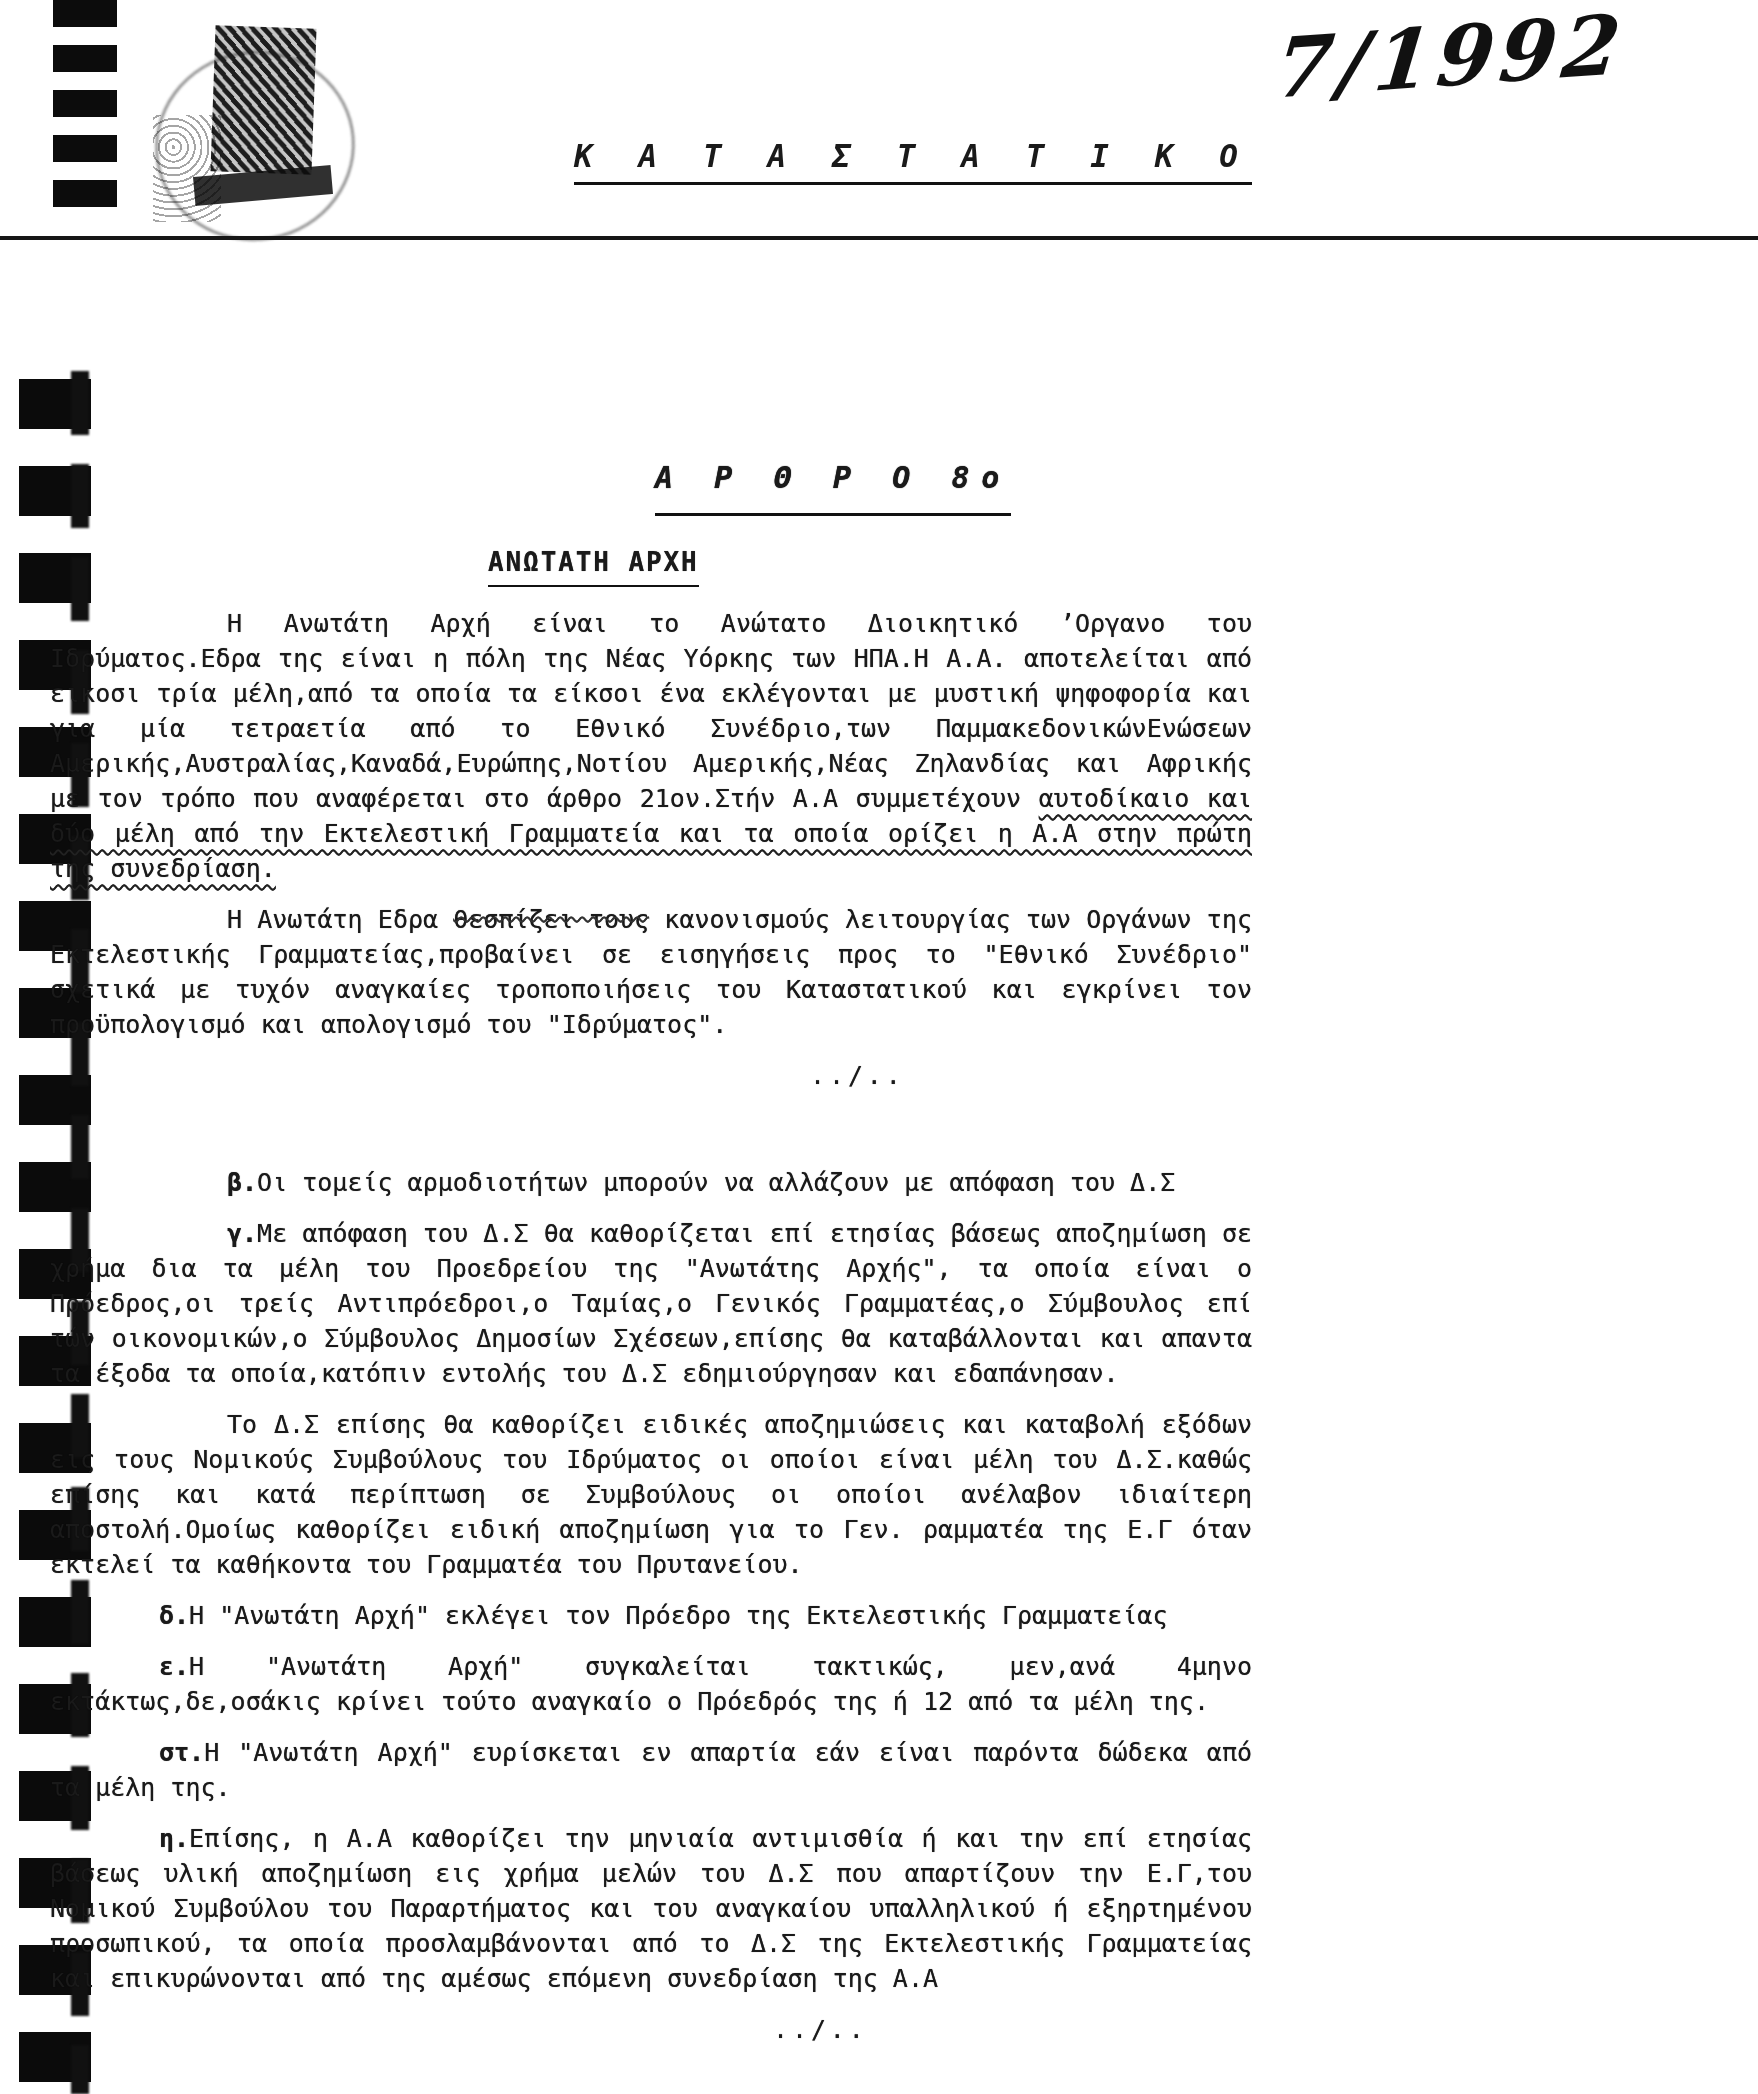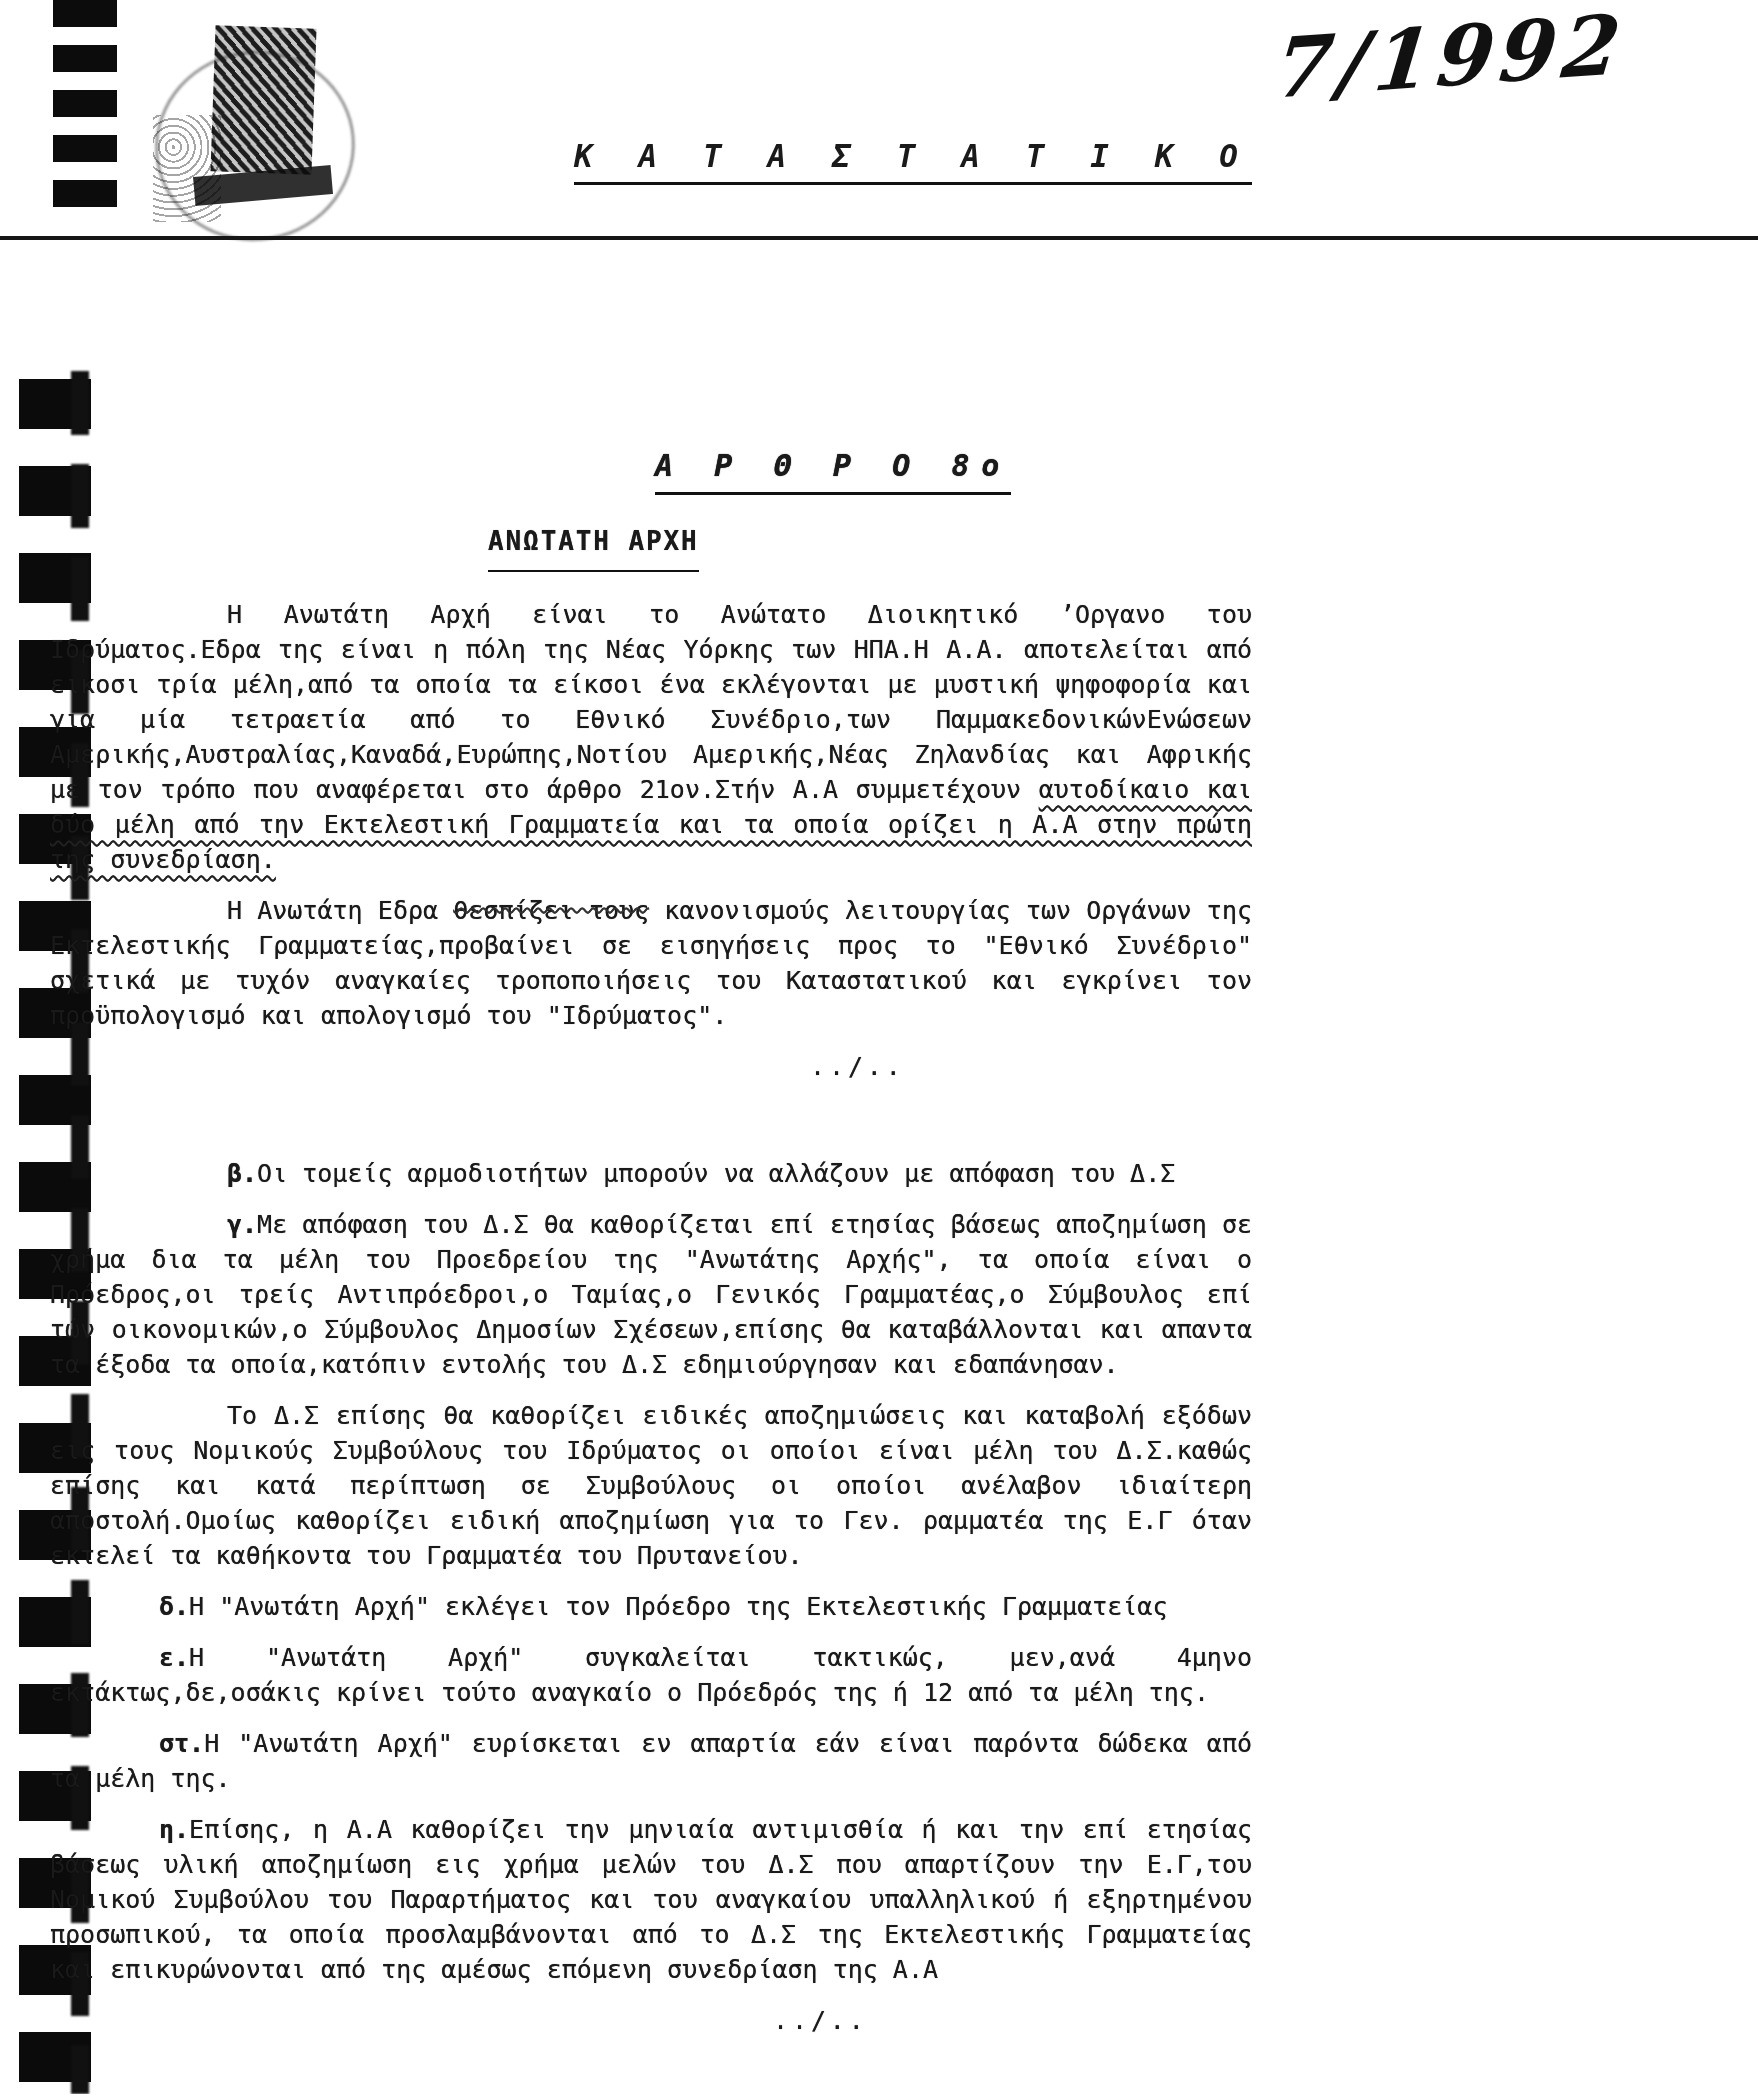--- a/index.html
+++ b/index.html
@@ -77,30 +77,30 @@
     background:#161616;
   }
   
   .content {
     position:absolute; left:34px; top:448px; width:1234px;
     font-size:25px; line-height:35px;
     text-align:justify;
     text-shadow:0 0 0.7px rgba(0,0,0,.75);
   }
   .article-heading {
-    width:fit-content; margin:0 0 29px 621px;
+    width:fit-content; margin:12px 0 29px 621px;
     font-size:30px; font-weight:bold; font-style:italic;
     letter-spacing:11.6px;
-    border-bottom:3.9px solid #111; padding-bottom:9px;
+    border-bottom:3.9px solid #111; padding-bottom:18px;
     text-shadow:0 0 1px #000;
   }
   .section-heading {
-    width:fit-content; margin:0 0 25px 454px;
+    width:fit-content; margin:0 0 19px 454px;
     font-size:26px; font-weight:bold; letter-spacing:1.9px;
-    border-bottom:2.9px solid #111; padding-bottom:11px;
+    border-bottom:2.9px solid #111; padding-bottom:5px;
   }
   p.para { margin:16px; }
   .indent-lg { text-indent:177px; }
   .indent-sm { text-indent:109px; }
   .clause-label { font-weight:bold; }
   .wavy-underline {
     text-decoration:underline; text-decoration-style:wavy;
     text-decoration-thickness:1.9px; text-underline-offset:6.8px;
     text-decoration-color:#222;
   }

